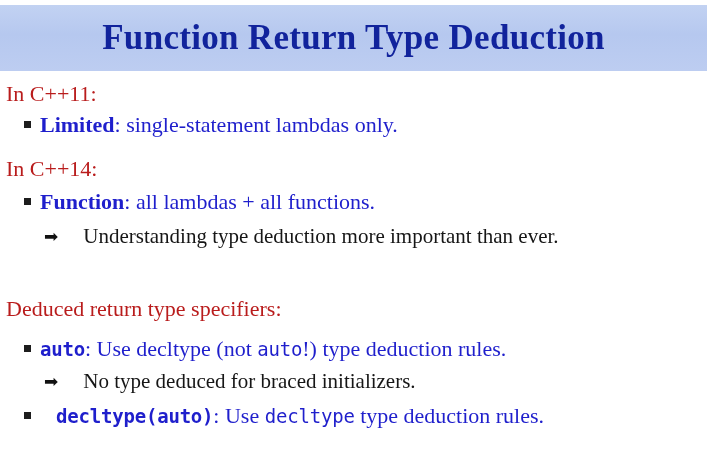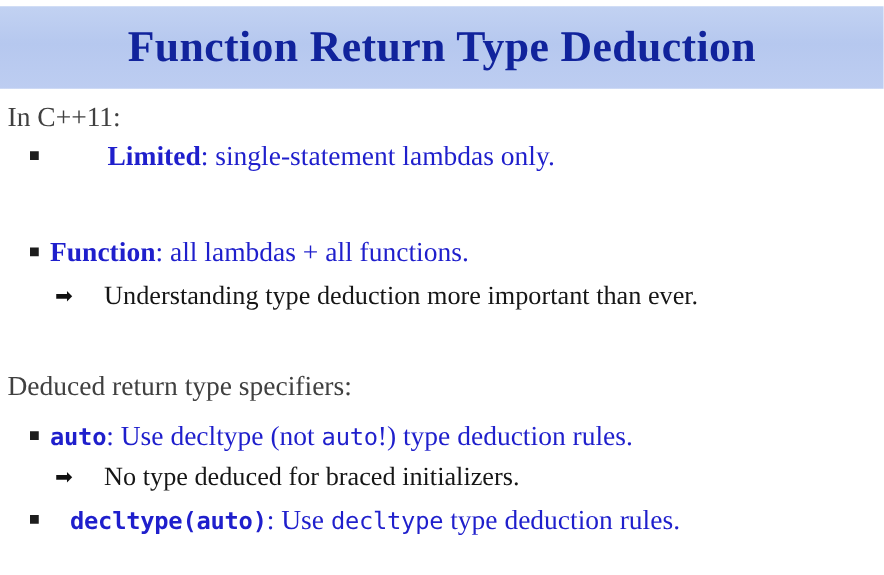--- a/index.html
+++ b/index.html
@@ -50,21 +50,21 @@
     top: 71px;
     width: 707px;
     height: 389px;
   }
 
   .lvl0 {
     position: absolute;
     left: 6px;
     font-size: 22px;
     line-height: 25px;
-    color: #404040;
+    color: #b91c1c;
     white-space: nowrap;
   }
 
   .lvl1 {
     position: absolute;
     left: 24px;
     font-size: 22px;
     line-height: 25px;
     white-space: nowrap;
     display: flex;
@@ -116,21 +116,21 @@
   .code-b {
     font-family: "DejaVu Sans Mono", "Liberation Mono", monospace;
     font-size: 19px;
     font-weight: bold;
     color: #1f1fcc;
     letter-spacing: -0.2px;
   }
 
   
   .r-in11    { top: 10px;  }
-  .r-limited { top: 41px; gap: 46px;  }
+  .r-limited { top: 41px;  }
   .r-in14    { top: 85px;  }
   .r-extens  { top: 118px; }
   .r-underst { top: 153px; }
   .r-deduced { top: 225px; }
   .r-auto    { top: 265px; }
   .r-nobrace { top: 298px; }
   .r-decl    { top: 332px; gap: 16px; }
 </style>
 </head>
 <body>
@@ -145,20 +145,21 @@
 
     <div class="lvl0 r-in11">In C++11:</div>
 
     <div class="lvl1 r-limited">
       <span class="sq"></span>
       <span>
         <span class="blue-b">Limited</span><span class="blue">:</span><span class="blue"> single-statement lambdas only.</span>
       </span>
     </div>
 
+    <div class="lvl0 r-in14">In C++14:</div>
 
     <div class="lvl1 r-extens">
       <span class="sq"></span>
       <span>
         <span class="blue-b">Function</span><span class="blue">:</span><span class="blue"> all lambdas + all functions.</span>
       </span>
     </div>
 
     <div class="lvl2 r-underst">
       <span class="arrow">➡</span>

